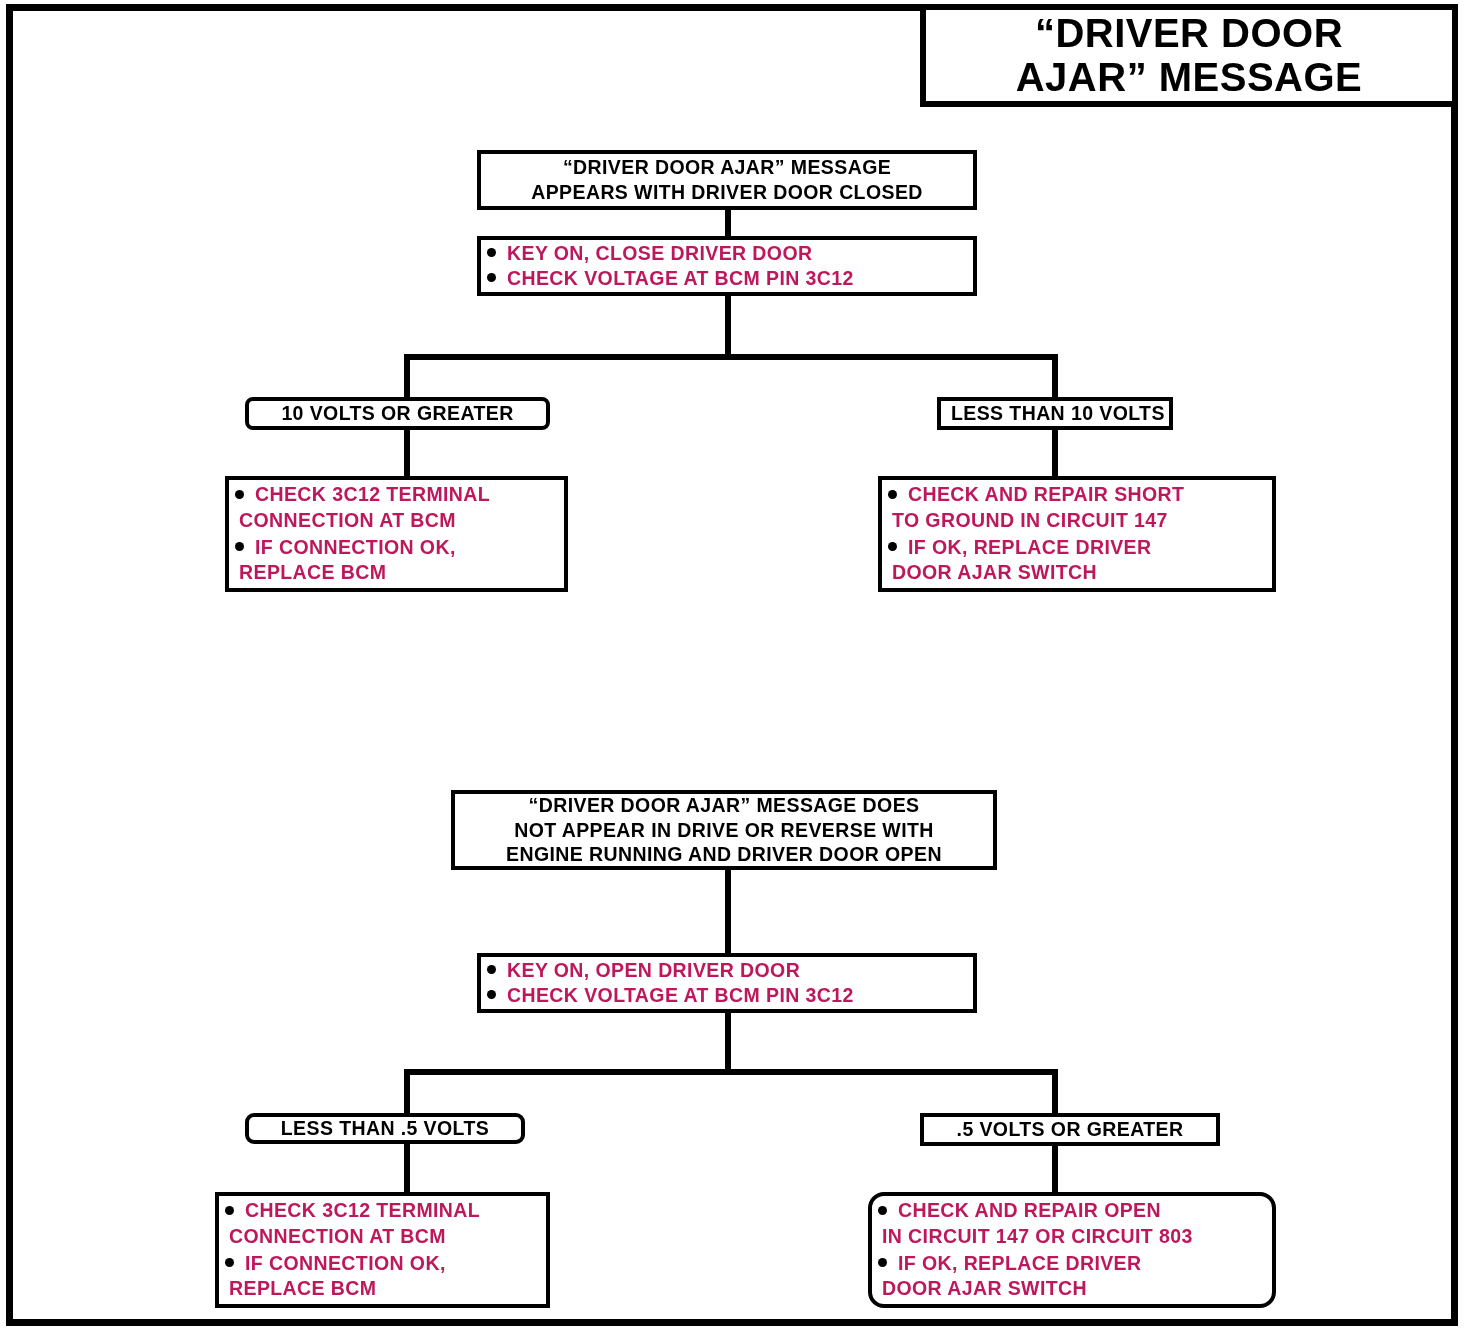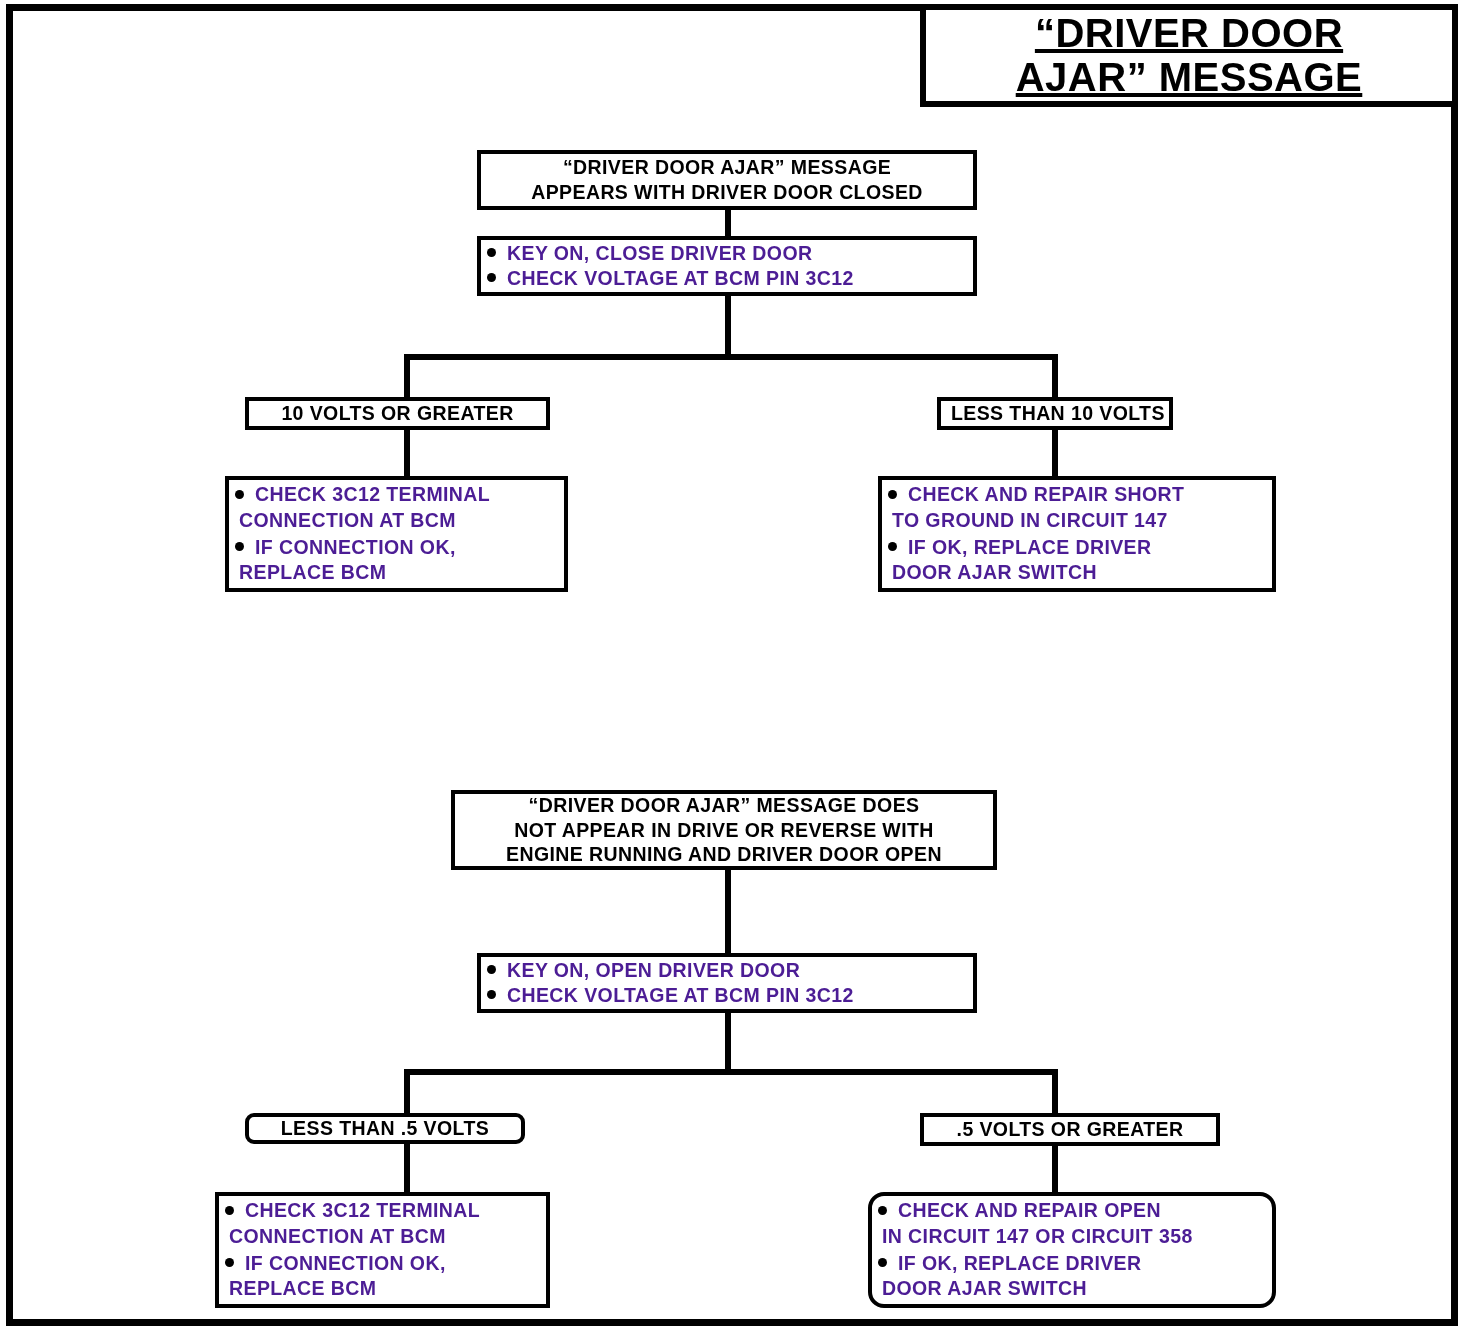--- a/index.html
+++ b/index.html
@@ -35,21 +35,20 @@
     top: 4px;
     width: 538px;
     height: 103px;
     border: 6px solid #000;
     box-sizing: border-box;
     background: #fff;
     display: flex;
     flex-direction: column;
     align-items: center;
     justify-content: center;
-    text-decoration: underline;
   }
   .title-line {
     font-size: 40px;
     font-weight: bold;
     letter-spacing: 0.5px;
     line-height: 1.08;
     color: #000;
     white-space: nowrap;
     text-align: center;
   }
@@ -72,21 +71,21 @@
     line-height: 1.28;
     white-space: nowrap;
   }
   .center .box-line { text-align: center; }
   .pad-h { padding: 0 10px; }
   
   .bullet-line {
     display: block;
     font-size: 19.5px;
     font-weight: bold;
-    color: #4c1d95;
+    color: #be185d;
     letter-spacing: 0.4px;
     line-height: 1.3;
     white-space: nowrap;
   }
   .bullet-line .dot {
     display: inline-block;
     width: 9px;
     height: 9px;
     border-radius: 50%;
     background: #000;
@@ -137,21 +136,21 @@
     <div class="bullet-line">
       <span class="dot"></span><span>CHECK VOLTAGE AT BCM PIN 3C12</span>
     </div>
   </div>
 
   <div class="vline" style="left:725px; top:294px; height:64px;"></div>
   <div class="hline" style="left:404px; top:354px; width:654px;"></div>
   <div class="vline" style="left:404px; top:354px; height:48px;"></div>
   <div class="vline" style="left:1052px; top:354px; height:48px;"></div>
 
-  <div class="box center" style="left:245px; top:397px; width:305px; height:33px;">
+  <div class="box center" style="left:245px; top:397px; width:305px; height:33px;border-radius:8px;">
     <div class="box-line pad-h">10 VOLTS OR GREATER</div>
   </div>
   <div class="box center" style="left:937px; top:397px; width:236px; height:33px;">
     <div class="box-line pad-h">LESS THAN 10 VOLTS</div>
   </div>
 
   <div class="vline" style="left:404px; top:427px; height:52px;"></div>
   <div class="vline" style="left:1052px; top:427px; height:52px;"></div>
 
   <div class="box" style="left:225px; top:476px; width:343px; height:116px; padding:8px 0;">
@@ -229,21 +228,21 @@
       </span>
       <span class="bullet-line pad-h">REPLACE BCM</span>
     </div>
   </div>
 
   <div class="box" style="left:868px; top:1192px; width:408px; height:116px; padding:8px 0;border-radius:16px;">
     <div class="bullet-group">
       <span class="bullet-line">
         <span class="dot"></span><span>CHECK AND REPAIR OPEN</span>
       </span>
-      <span class="bullet-line pad-h">IN CIRCUIT 147 OR CIRCUIT 358</span>
+      <span class="bullet-line pad-h">IN CIRCUIT 147 OR CIRCUIT 803</span>
     </div>
     <div class="bullet-group">
       <span class="bullet-line">
         <span class="dot"></span><span>IF OK, REPLACE DRIVER</span>
       </span>
       <span class="bullet-line pad-h">DOOR AJAR SWITCH</span>
     </div>
   </div>
 
 </div>

